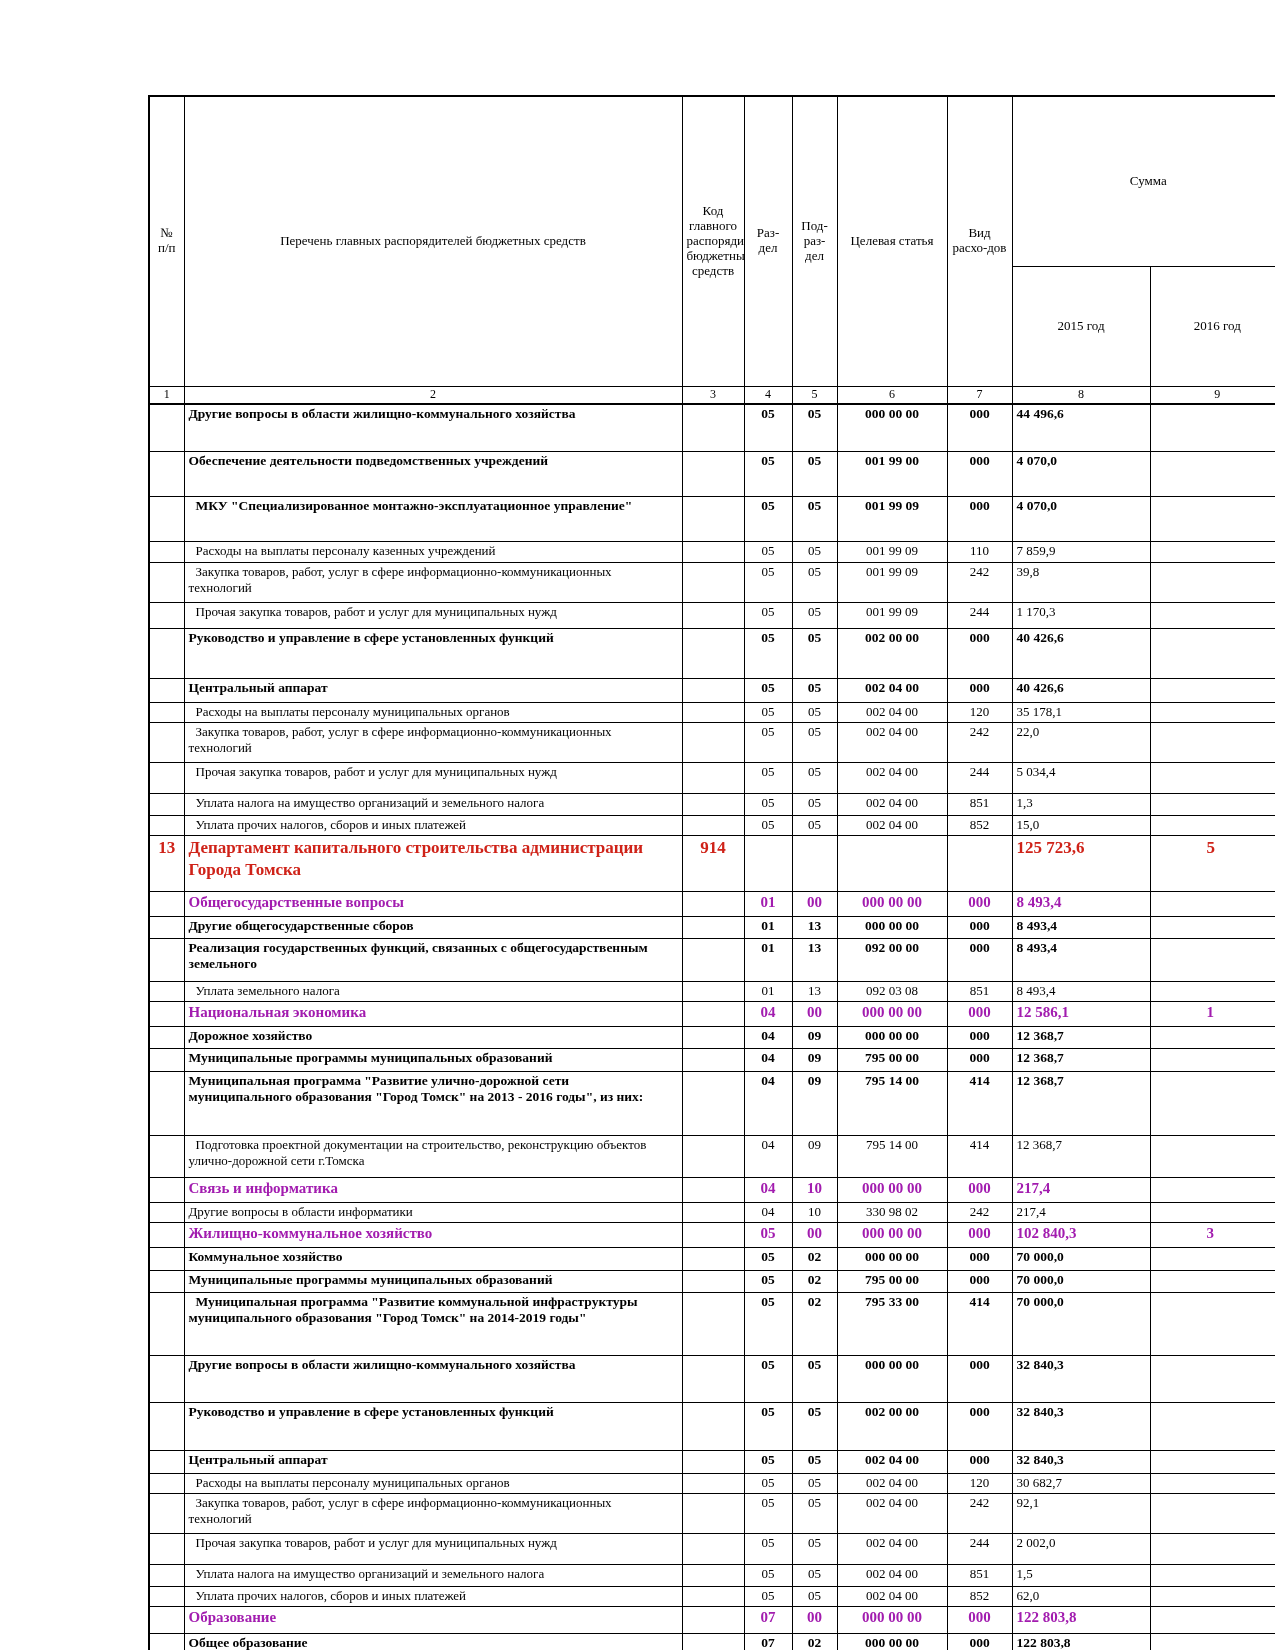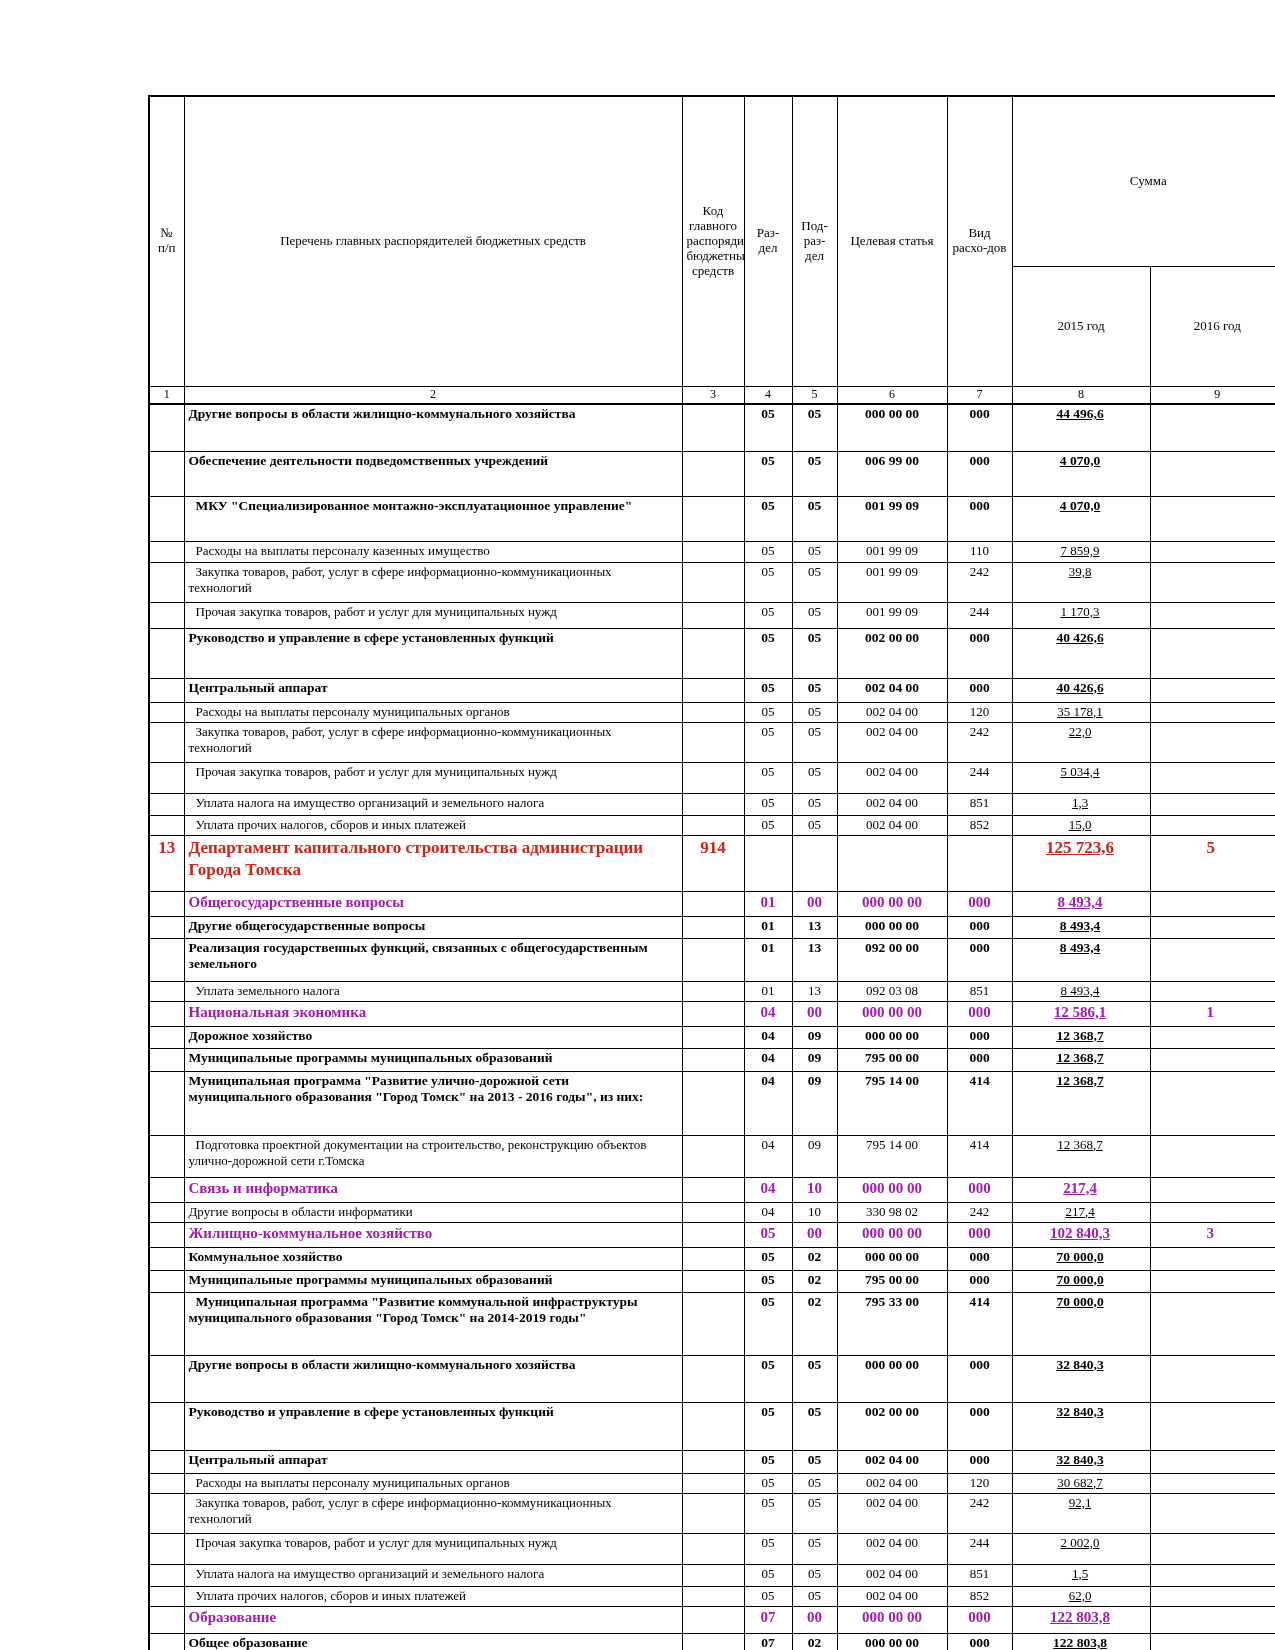--- a/index.html
+++ b/index.html
@@ -42,21 +42,21 @@
     vertical-align: middle;
   }
   table { border: 2px solid #000; }
 
   td { font-size: 13.5px; line-height: 1.25; }
 
   .c-num       { text-align: left;  }
   .c-name      { text-align: left;  padding-left: 4px; padding-right: 6px; }
   .c-name.ind  { text-indent: 7px; }
   .c-code, .c-razdel, .c-podrazdel, .c-target, .c-vid { text-align: center; }
-  .c-v2015     { text-align: center; padding-right: 6px; text-decoration: underline; }
+  .c-v2015     { text-align: left; padding-right: 6px; }
   .c-v2016     { text-align: left;  padding-left: 56px; white-space: nowrap; }
 
   tr.r-bold   .c-name, tr.r-bold td   { font-weight: bold; }
   tr.r-normal td { font-weight: normal; font-size: 13px; }
   tr.r-blue td {
     color: #a21caf;
     font-weight: bold;
     font-size: 15px;
   }
   tr.r-red td {
@@ -121,39 +121,39 @@
           <td class="c-vid">000</td>
           <td class="c-v2015">44 496,6</td>
           <td class="c-v2016"></td>
         </tr>
         <tr class="r-bold" style="height: 45px;">
           <td class="c-num"></td>
           <td class="c-name">Обеспечение деятельности подведомственных учреждений</td>
           <td class="c-code"></td>
           <td class="c-razdel">05</td>
           <td class="c-podrazdel">05</td>
-          <td class="c-target">006 99 00</td>
+          <td class="c-target">001 99 00</td>
           <td class="c-vid">000</td>
           <td class="c-v2015">4 070,0</td>
           <td class="c-v2016"></td>
         </tr>
         <tr class="r-bold" style="height: 45px;">
           <td class="c-num"></td>
           <td class="c-name ind">МКУ "Специализированное монтажно-эксплуатационное управление"</td>
           <td class="c-code"></td>
           <td class="c-razdel">05</td>
           <td class="c-podrazdel">05</td>
           <td class="c-target">001 99 09</td>
           <td class="c-vid">000</td>
           <td class="c-v2015">4 070,0</td>
           <td class="c-v2016"></td>
         </tr>
         <tr class="r-normal" style="height: 21px;">
           <td class="c-num"></td>
-          <td class="c-name ind">Расходы на выплаты персоналу казенных имущество</td>
+          <td class="c-name ind">Расходы на выплаты персоналу казенных учреждений</td>
           <td class="c-code"></td>
           <td class="c-razdel">05</td>
           <td class="c-podrazdel">05</td>
           <td class="c-target">001 99 09</td>
           <td class="c-vid">110</td>
           <td class="c-v2015">7 859,9</td>
           <td class="c-v2016"></td>
         </tr>
         <tr class="r-normal" style="height: 40px;">
           <td class="c-num"></td>
@@ -271,21 +271,21 @@
           <td class="c-code"></td>
           <td class="c-razdel">01</td>
           <td class="c-podrazdel">00</td>
           <td class="c-target">000 00 00</td>
           <td class="c-vid">000</td>
           <td class="c-v2015">8 493,4</td>
           <td class="c-v2016"></td>
         </tr>
         <tr class="r-bold" style="height: 22px;">
           <td class="c-num"></td>
-          <td class="c-name">Другие общегосударственные вопросы</td>
+          <td class="c-name">Другие общегосударственные сборов</td>
           <td class="c-code"></td>
           <td class="c-razdel">01</td>
           <td class="c-podrazdel">13</td>
           <td class="c-target">000 00 00</td>
           <td class="c-vid">000</td>
           <td class="c-v2015">8 493,4</td>
           <td class="c-v2016"></td>
         </tr>
         <tr class="r-bold" style="height: 43px;">
           <td class="c-num"></td>

